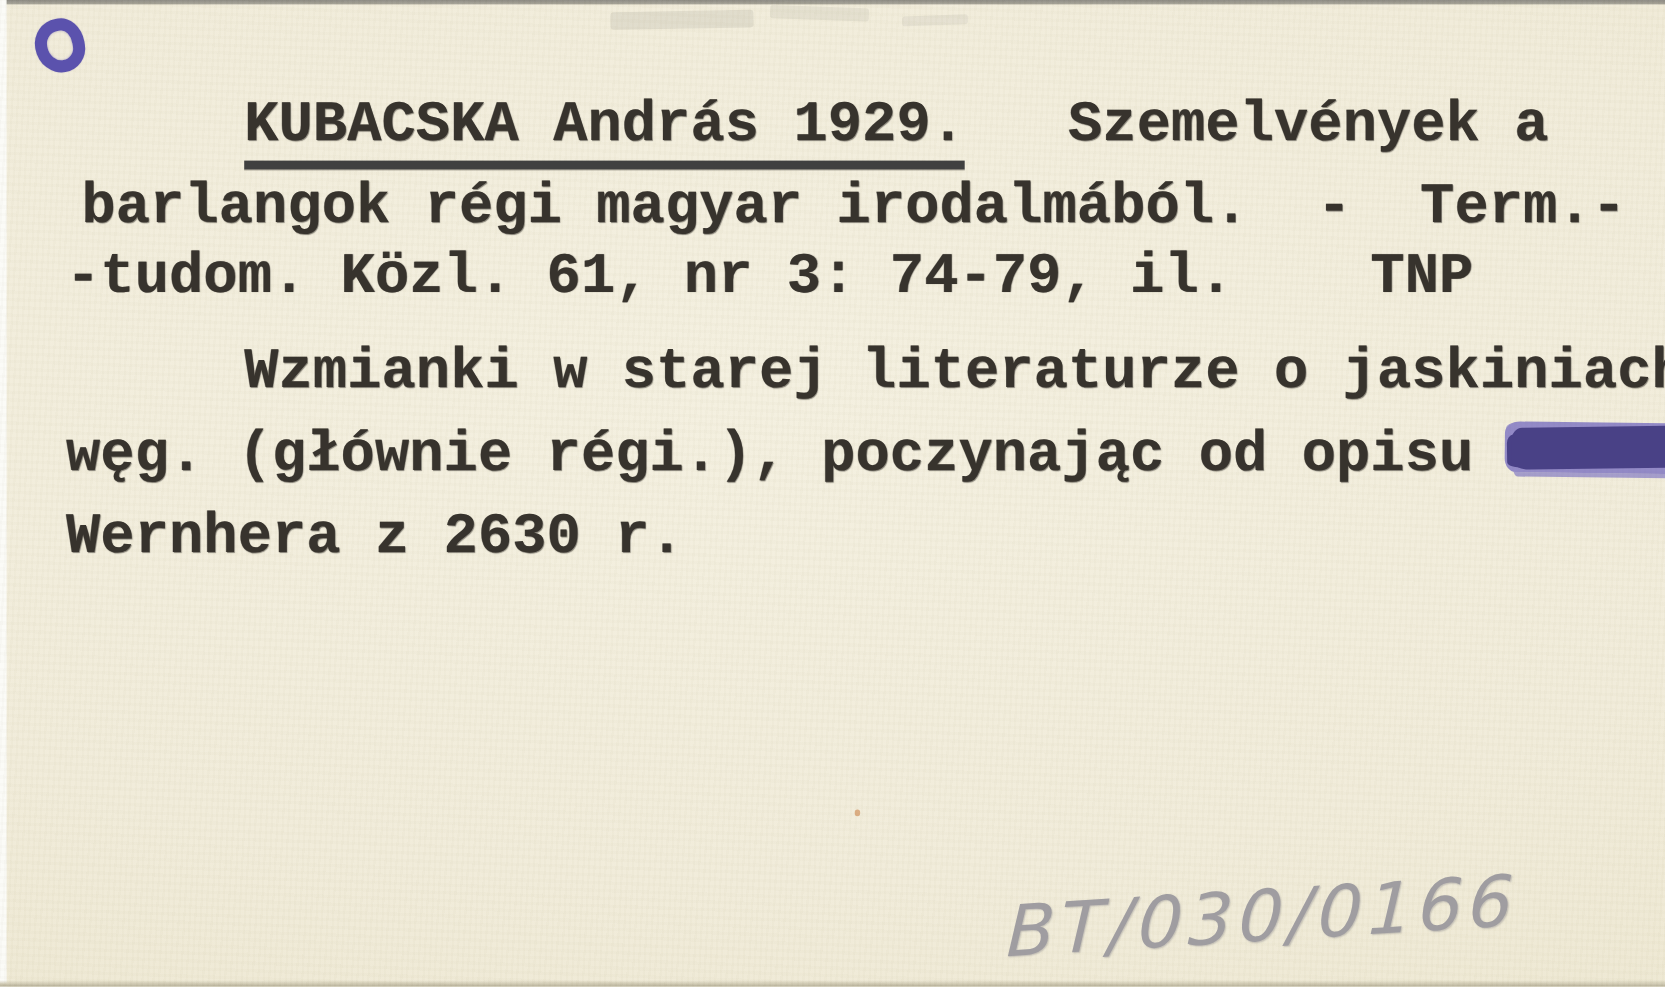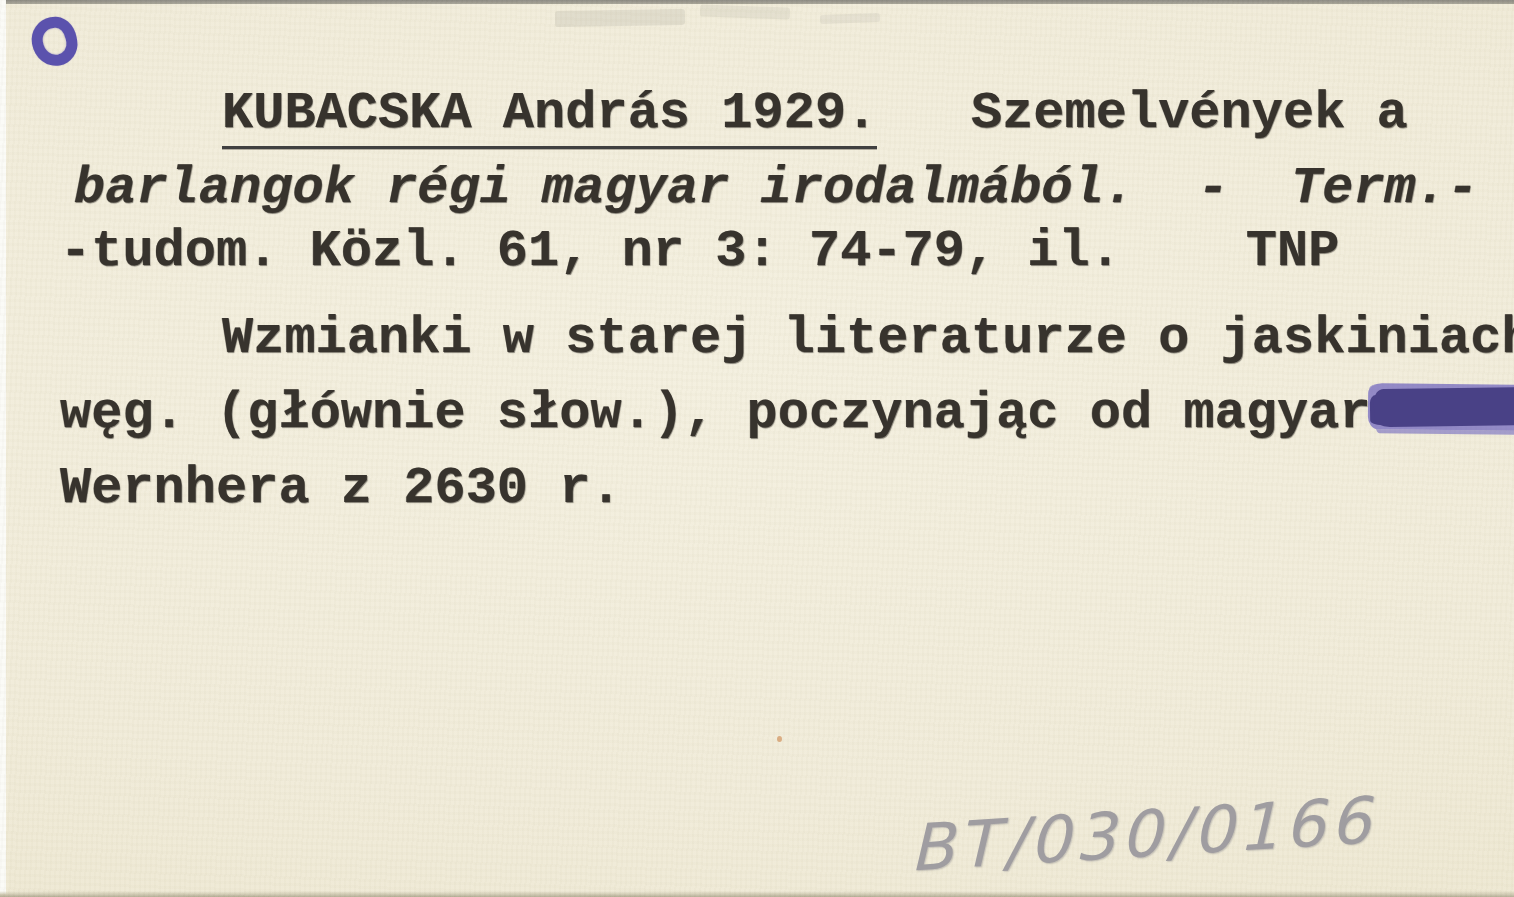--- a/index.html
+++ b/index.html
@@ -61,29 +61,29 @@
     font-family: "Liberation Mono", "DejaVu Sans Mono", monospace;
     font-weight: bold;
     font-size: 52px;
     line-height: 1;
     letter-spacing: 0;
     color: #37332d;
     white-space: pre;
     text-shadow: 0.6px 0.8px 0.9px rgba(42,38,32,0.55), -0.4px 0 0.6px rgba(42,38,32,0.35);
   }
   .line-1 { left: 222px; top: 88px; }
-  .line-2 { left: 74px;  top: 163px; font-style: italic; }
+  .line-2 { left: 74px;  top: 163px; }
   .line-3 { left: 60px;  top: 226px; }
   .line-4 { left: 222px; top: 313px; }
   .line-5 { left: 60px;  top: 388px; }
   .line-6 { left: 60px;  top: 463px; }
 
   .underlined {
     display: inline-block;
-    border-bottom: 3px solid #404040;
+    border-bottom: 8px solid #404040;
     padding-bottom: 6px;
     box-shadow: 0 1px 0 rgba(59,55,49,0.35);
   }
 
   
   .struck-word {
     position: absolute; left: 1368px; top: 384px;
     width: 170px; height: 48px;
     transform: rotate(-0.8deg);
   }
@@ -131,21 +131,21 @@
 <div class="corner-mark" title="0">0</div>
 
 <div class="type-line line-1"><span class="underlined">KUBACSKA András 1929.</span><span>   Szemelvények a</span></div>
 
 <div class="type-line line-2">barlangok régi magyar irodalmából.  -  Term.-</div>
 
 <div class="type-line line-3">-tudom. Közl. 61, nr 3: 74-79, il.    TNP</div>
 
 <div class="type-line line-4">Wzmianki w starej literaturze o jaskiniach</div>
 
-<div class="type-line line-5">węg. (głównie słow.), poczynając od magyar</div>
+<div class="type-line line-5">węg. (głównie régi.), poczynając od opisu</div>
 
 <div class="struck-word">
   <div class="ink-black"></div>
   <div class="ink-blue"></div>
 </div>
 
 <div class="type-line line-6">Wernhera z 2630 r.</div>
 
 <div class="inventory">BT/030/0166</div>
 

